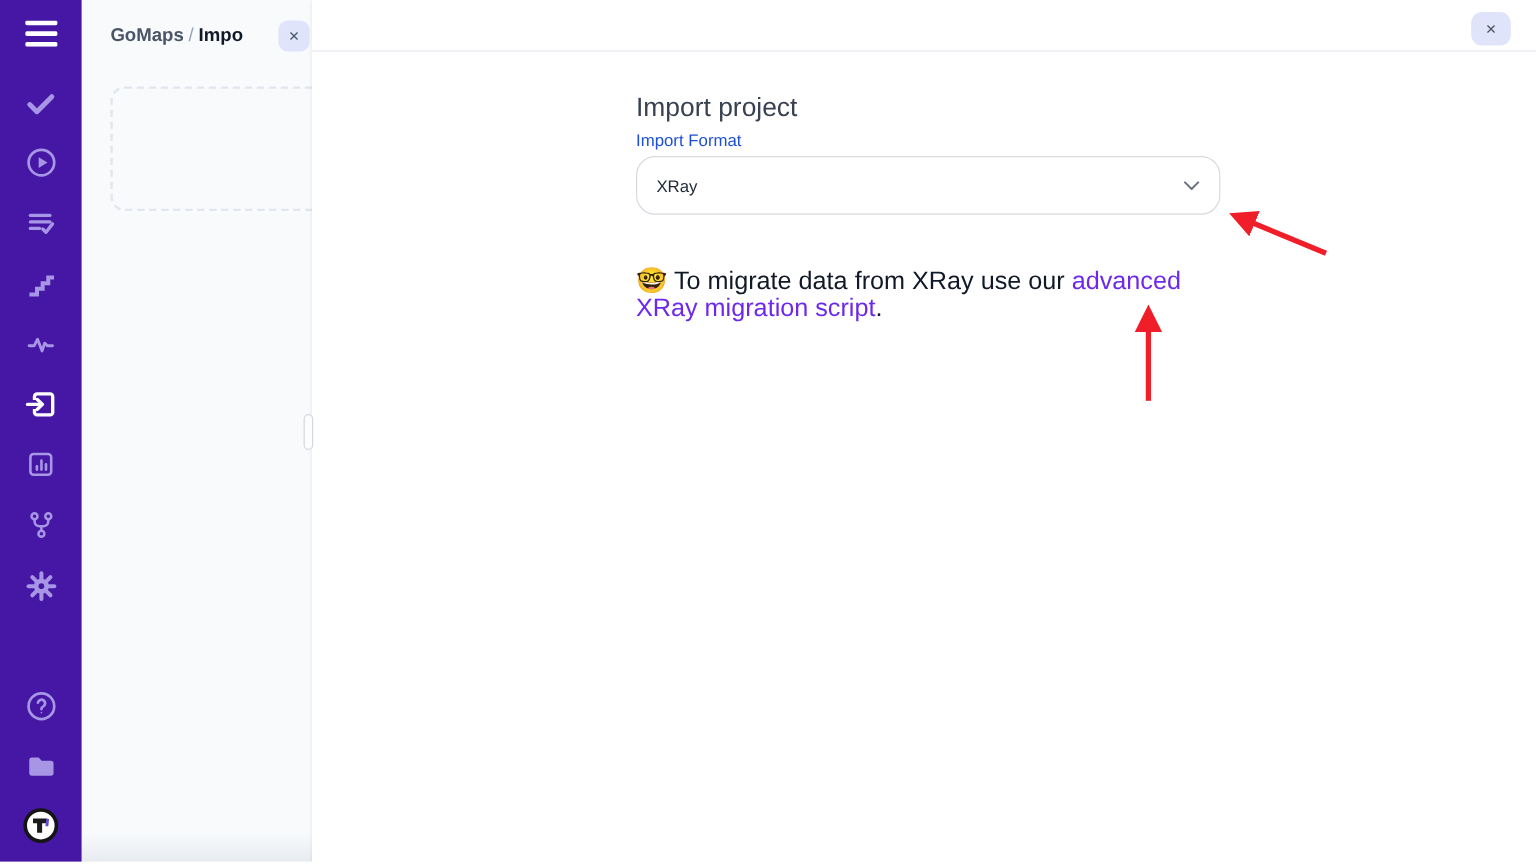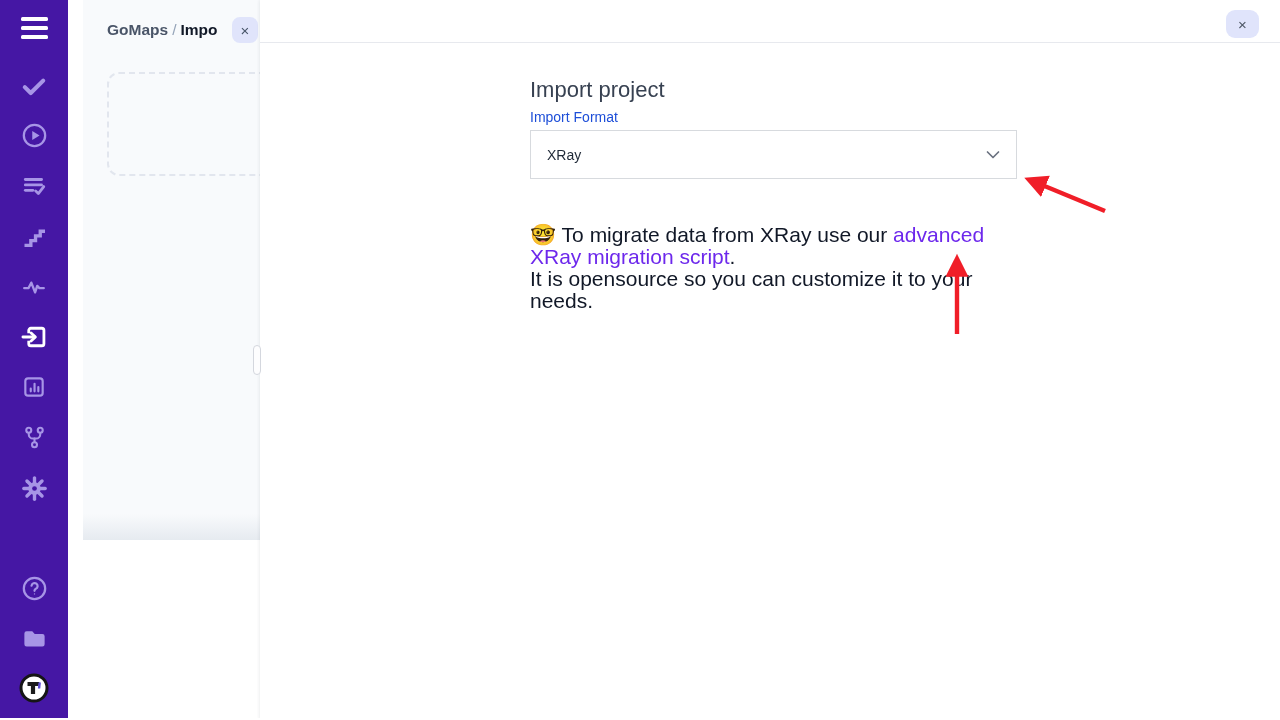--- a/index.html
+++ b/index.html
@@ -20,21 +20,21 @@
     font-family:"Liberation Sans",sans-serif;position:relative}
 
   
   .sidebar{position:absolute;left:0;top:0;width:68px;height:720px;background:var(--sidebar-bg);z-index:15}
   .sb{position:absolute;left:20px;width:28px;height:28px;display:flex;align-items:center;justify-content:center;
       color:var(--icon-inactive);cursor:pointer;background:none;border:none}
   .sb.active{color:var(--icon-active)}
   .sb svg{display:block}
 
   
-  .panel{position:absolute;left:83px;top:0;width:192px;height:540px;background:var(--panel-bg);z-index:1}
+  .panel{position:absolute;left:68px;top:0;width:192px;height:720px;background:var(--panel-bg);z-index:1}
   .panel::after{content:"";position:absolute;bottom:0;left:0;right:0;height:26px;
       background:linear-gradient(to bottom,rgba(148,163,184,0),rgba(148,163,184,.18));pointer-events:none}
   .breadcrumb{position:absolute;left:24px;top:21px;font-size:15.5px;font-weight:bold;color:#4a5568;white-space:nowrap;z-index:1}
   .breadcrumb .sep{color:#94a3b8;font-weight:normal;padding:0 4px}
   .breadcrumb .page{color:#111827}
   .dashed-box{position:absolute;left:24px;top:72px;width:240px;height:104px;
       border:2px dashed #e2e6ee;border-radius:12px}
   .panel-close{position:absolute;left:232px;top:17px;width:26px;height:26px;border:none;
       background:var(--chip-bg);border-radius:8px;color:#475569;font-size:15px;line-height:1;
       display:flex;align-items:center;justify-content:center;cursor:pointer;z-index:2}
@@ -44,21 +44,21 @@
       box-shadow:-1px 0 3px rgba(15,23,42,.07)}
   .modal-header{position:relative;height:43px;border-bottom:1px solid var(--divider)}
   .modal-close{position:absolute;right:21px;top:10px;width:33px;height:28px;border:none;
       background:var(--chip-bg);border-radius:9px;color:#4b5563;font-size:15px;line-height:1;
       display:flex;align-items:center;justify-content:center;cursor:pointer}
 
   .page-title{position:absolute;left:270px;top:77px;width:487px;text-align:left;
       font-size:22px;font-weight:500;color:var(--title)}
   .field-label{position:absolute;left:270px;top:109px;font-size:14px;color:#1d4ed8}
   .select{position:absolute;left:270px;top:130px;width:487px;height:49px;background:#fff;
-      border:1px solid var(--border);border-radius:0;cursor:pointer;display:flex;align-items:center}
+      border:1px solid var(--border);border-radius:16px;cursor:pointer;display:flex;align-items:center}
   .select .value{padding-left:16px;font-size:14px;color:#1f2937}
   .select .chev{position:absolute;right:16px;top:50%;transform:translateY(-50%);display:flex}
 
   .note{position:absolute;left:270px;top:224px;width:500px;font-size:21px;line-height:22px;color:var(--text)}
   .note a{color:var(--link);text-decoration:none;cursor:pointer}
 
   
   .resize-handle{position:absolute;left:253px;top:345px;width:8px;height:30px;background:#fdfdfe;
       border:1px solid #d4d7de;border-radius:4px;z-index:6;cursor:col-resize}
   .arrows{position:absolute;left:0;top:0;z-index:10;pointer-events:none}
@@ -231,21 +231,20 @@
     <span class="value">XRay</span>
     <span class="chev">
       <svg width="14" height="9" viewBox="0 0 14 9" fill="none" stroke="#6b7280" stroke-width="1.7" stroke-linecap="round" stroke-linejoin="round">
         <polyline points="1.5,1.5 7,7 12.5,1.5"></polyline>
       </svg>
     </span>
   </div>
 
   <p class="note">
     <span>🤓</span><span> To migrate data from XRay use our </span><a>advanced XRay migration script</a><span>.</span><br>
-    <span>It is opensource so you can customize it to your needs.</span>
   </p>
 </section>
 
 <div class="resize-handle"></div>
 
 <svg class="arrows" width="1280" height="720" viewBox="0 0 1280 720">
   <defs>
     <marker id="ah" markerWidth="6" markerHeight="5.4" refX="3.8" refY="2.6" orient="auto" markerUnits="strokeWidth">
       <path d="M0,0 L5.2,2.6 L0,5.2 z" fill="#f01e28"></path>
     </marker>

